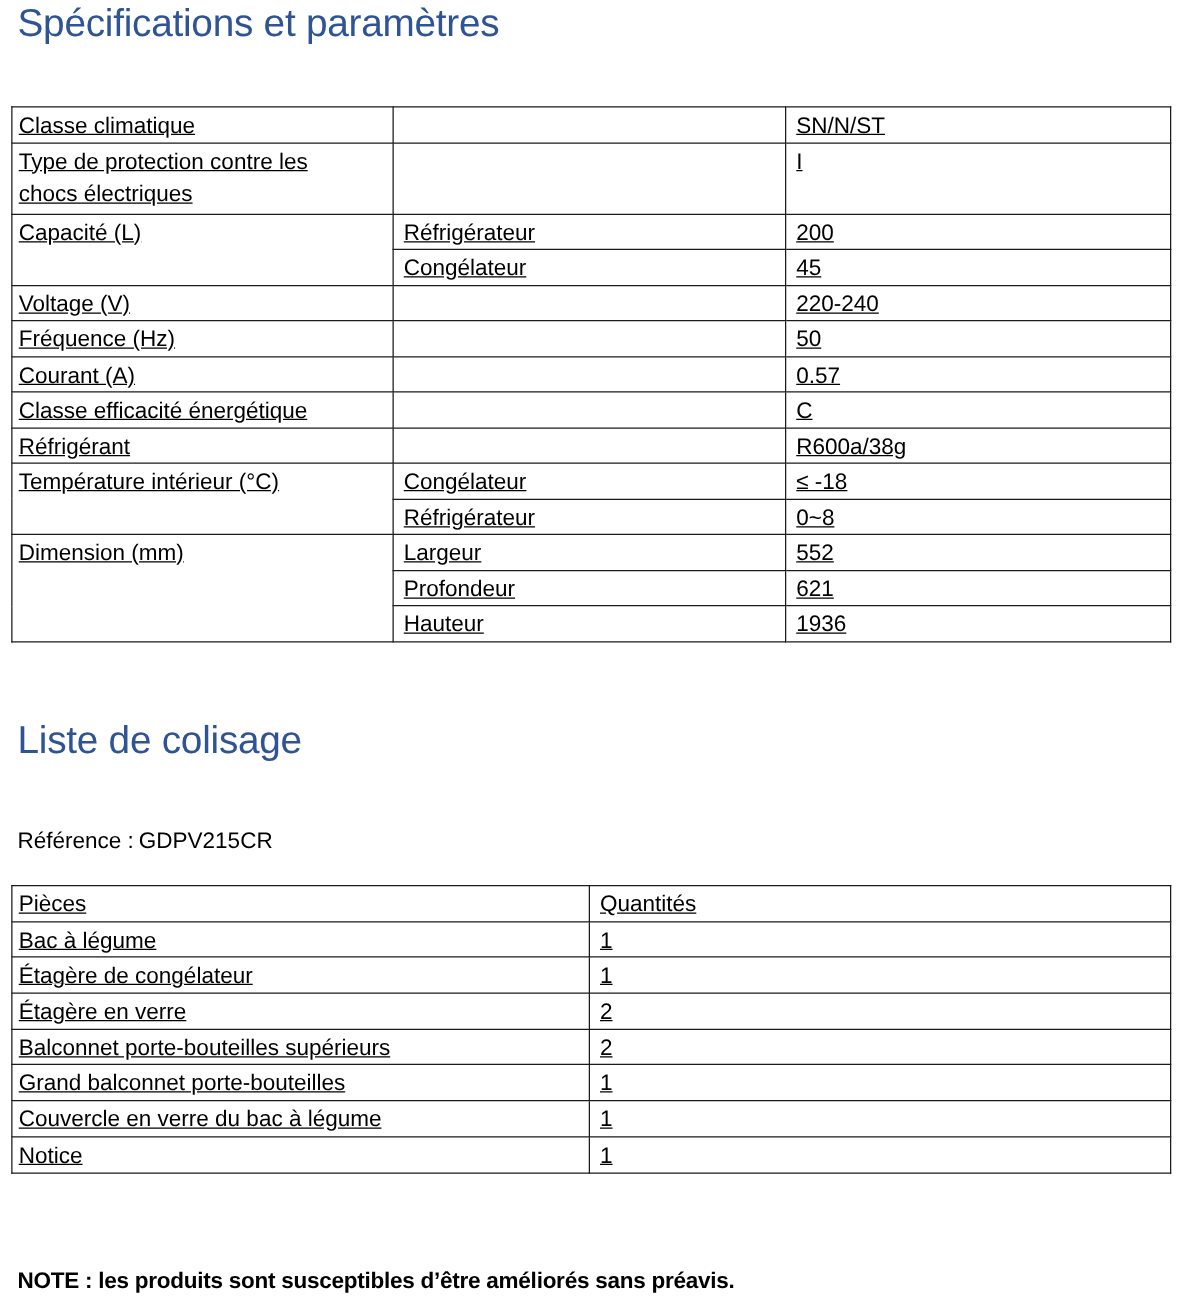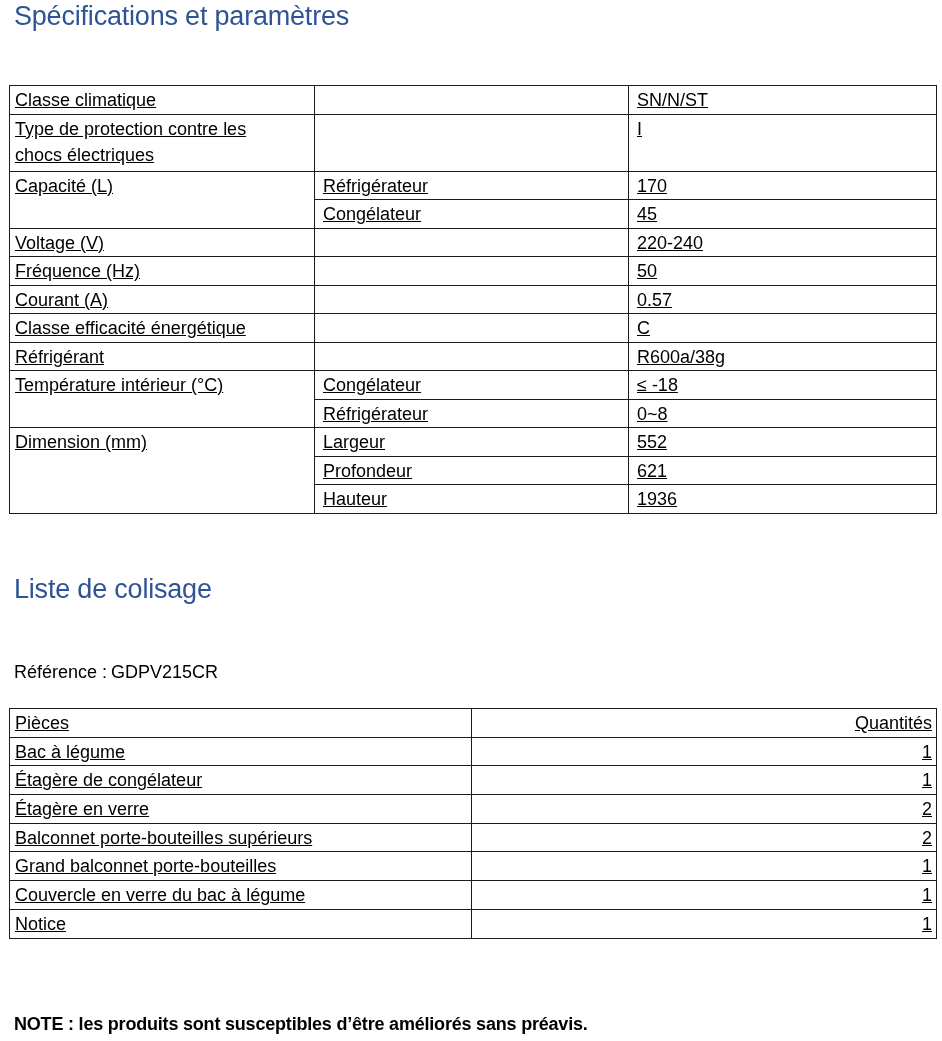--- a/index.html
+++ b/index.html
@@ -7,21 +7,21 @@
   body {
     width: 942px; height: 1041px;
     position: relative;
     font-family: "Liberation Sans", sans-serif;
     color: #000;
     overflow: hidden;
   }
   .heading {
     position: absolute;
     left: 14px;
-    font-size: 27px;
+    font-size: 31px;
     font-weight: 400;
     color: var(--heading-color, #2F5496);
     letter-spacing: -0.2px;
     white-space: nowrap;
   }
   #spec-heading   { top: 1px; }
   #packing-heading{ top: 574px; }
 
   table {
     position: absolute;
@@ -41,21 +41,21 @@
     text-align: left;
     font-weight: 400;
     line-height: 26px;
     padding: 1px 4px 0 5px;
     overflow: hidden;
   }
   tr { height: 28.5px; }
   tr.tall { height: 57px; }
   #spec-table td.attr { padding-right: 16px; }
   #spec-table td.sub, #spec-table td.val { padding-left: 8px; }
-  #packing-table td.qty { padding-left: 8px; text-align: right; }
+  #packing-table td.qty { padding-left: 8px; }
   #packing-table tr { height: 28.7px; }
 
   .textline {
     position: absolute;
     left: 14px;
     font-size: 18px;
     white-space: nowrap;
   }
   #reference-line { top: 662px; }
   #reference-line .ref-value { margin-left: 4px; }
@@ -79,21 +79,21 @@
         <td class="val">SN/N/ST</td>
       </tr>
       <tr class="tall">
         <td class="attr" rowspan="1">Type de protection contre les chocs électriques</td>
         <td class="sub"></td>
         <td class="val">I</td>
       </tr>
       <tr>
         <td class="attr" rowspan="2">Capacité (L)</td>
         <td class="sub">Réfrigérateur</td>
-        <td class="val">170</td>
+        <td class="val">200</td>
       </tr>
       <tr>
         <td class="sub">Congélateur</td>
         <td class="val">45</td>
       </tr>
       <tr>
         <td class="attr" rowspan="1">Voltage (V)</td>
         <td class="sub"></td>
         <td class="val">220-240</td>
       </tr>

